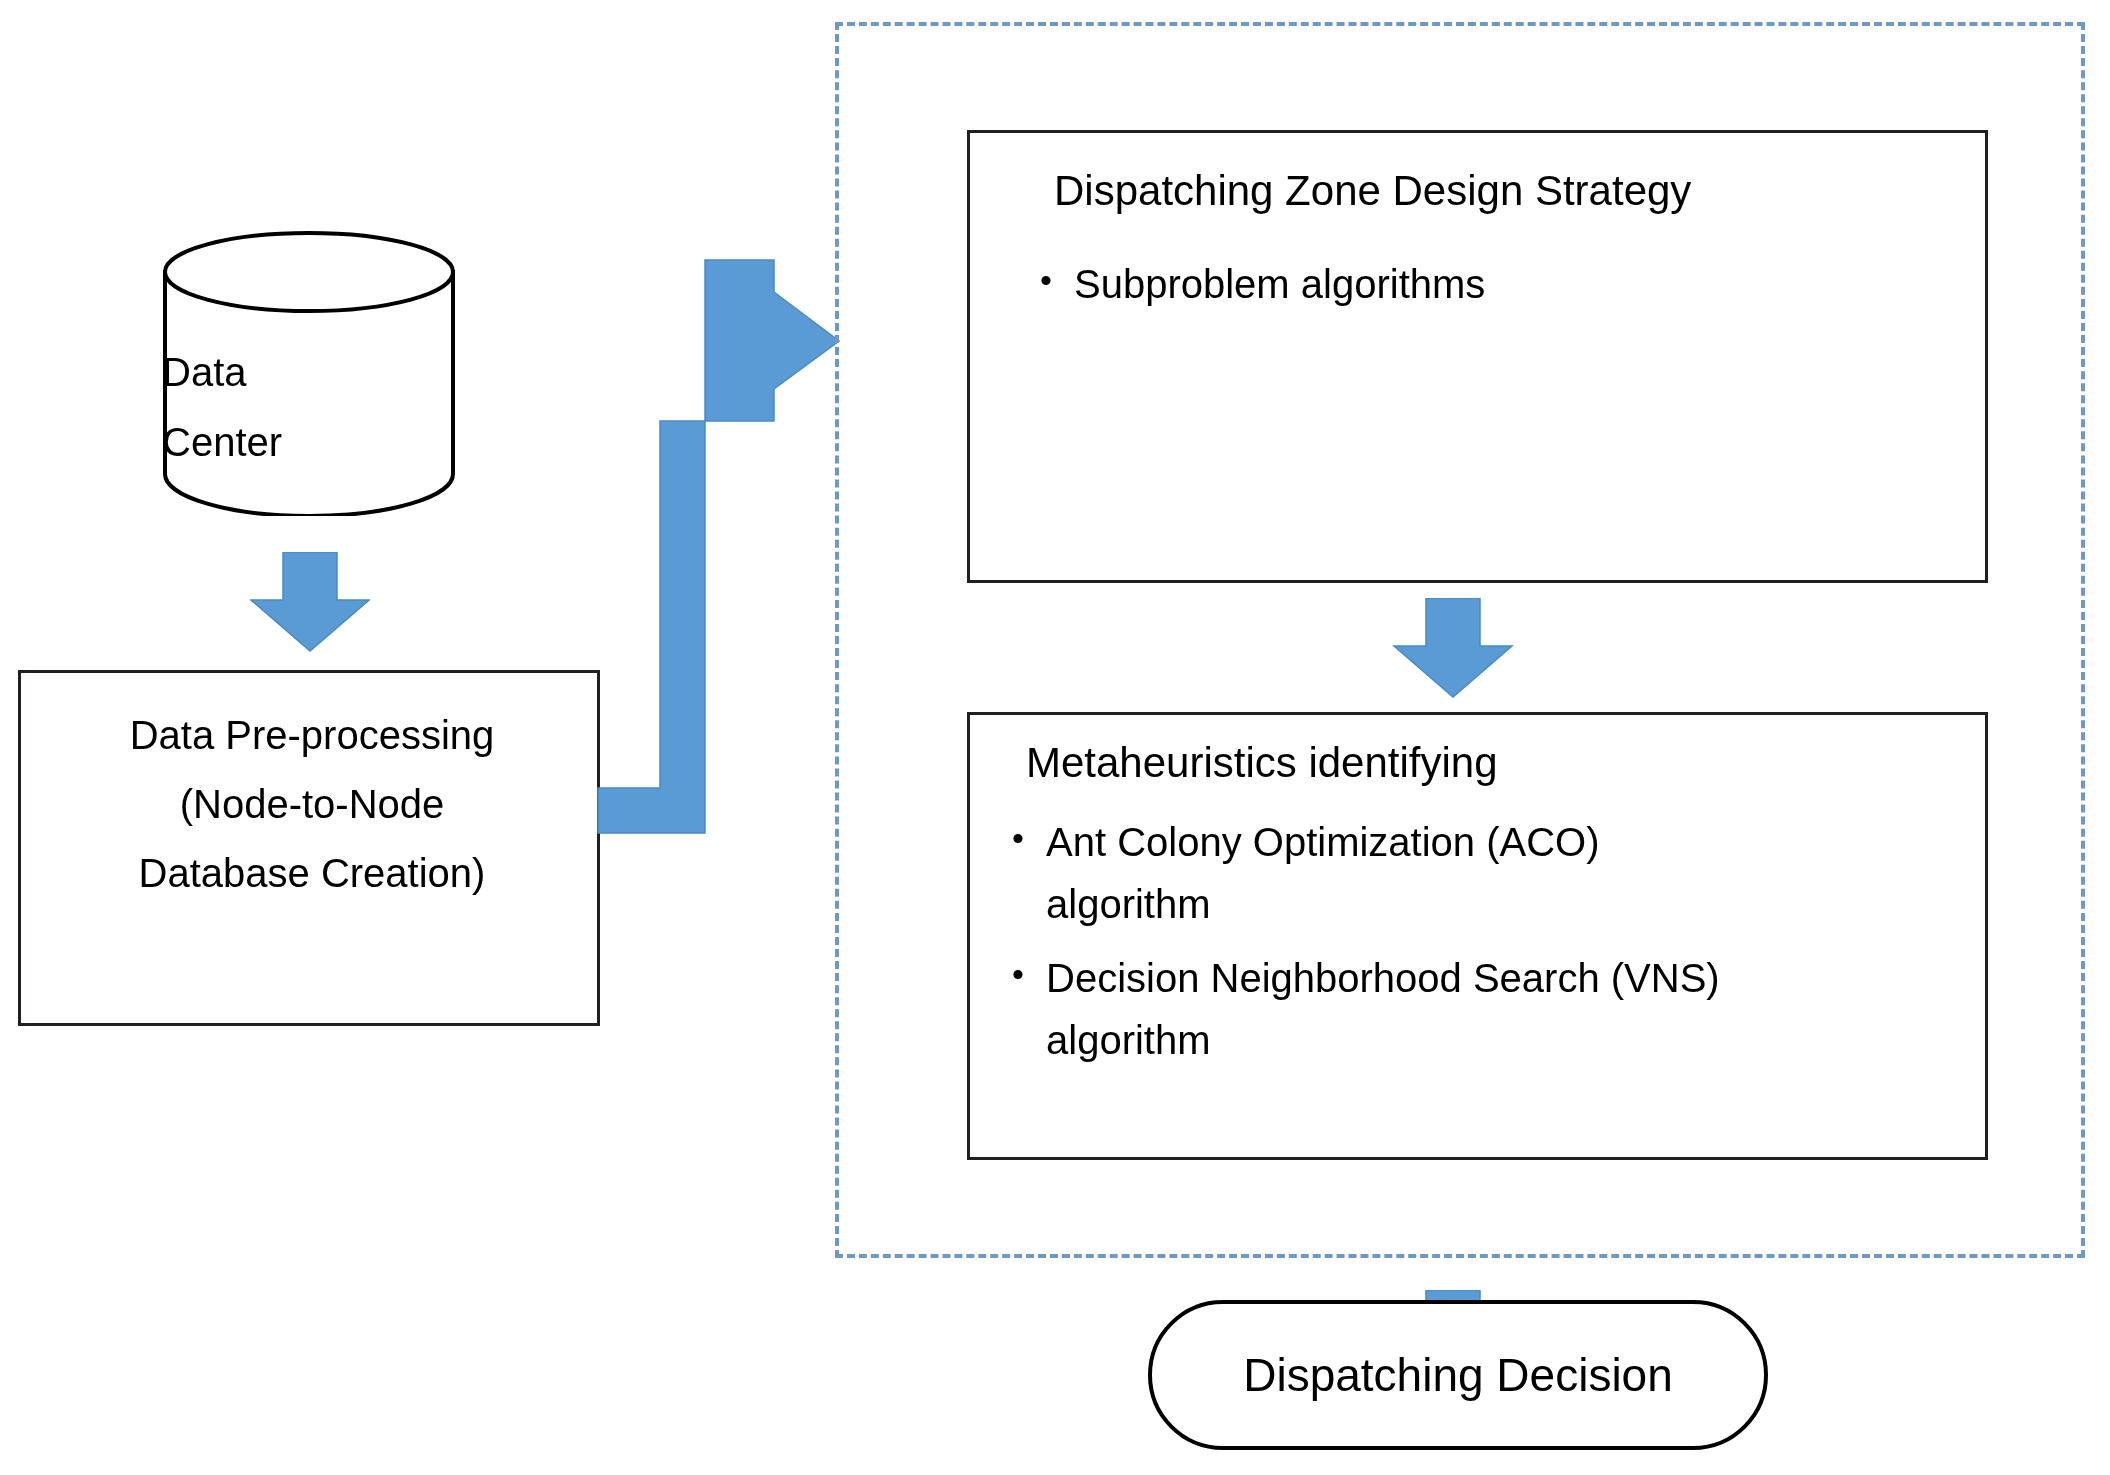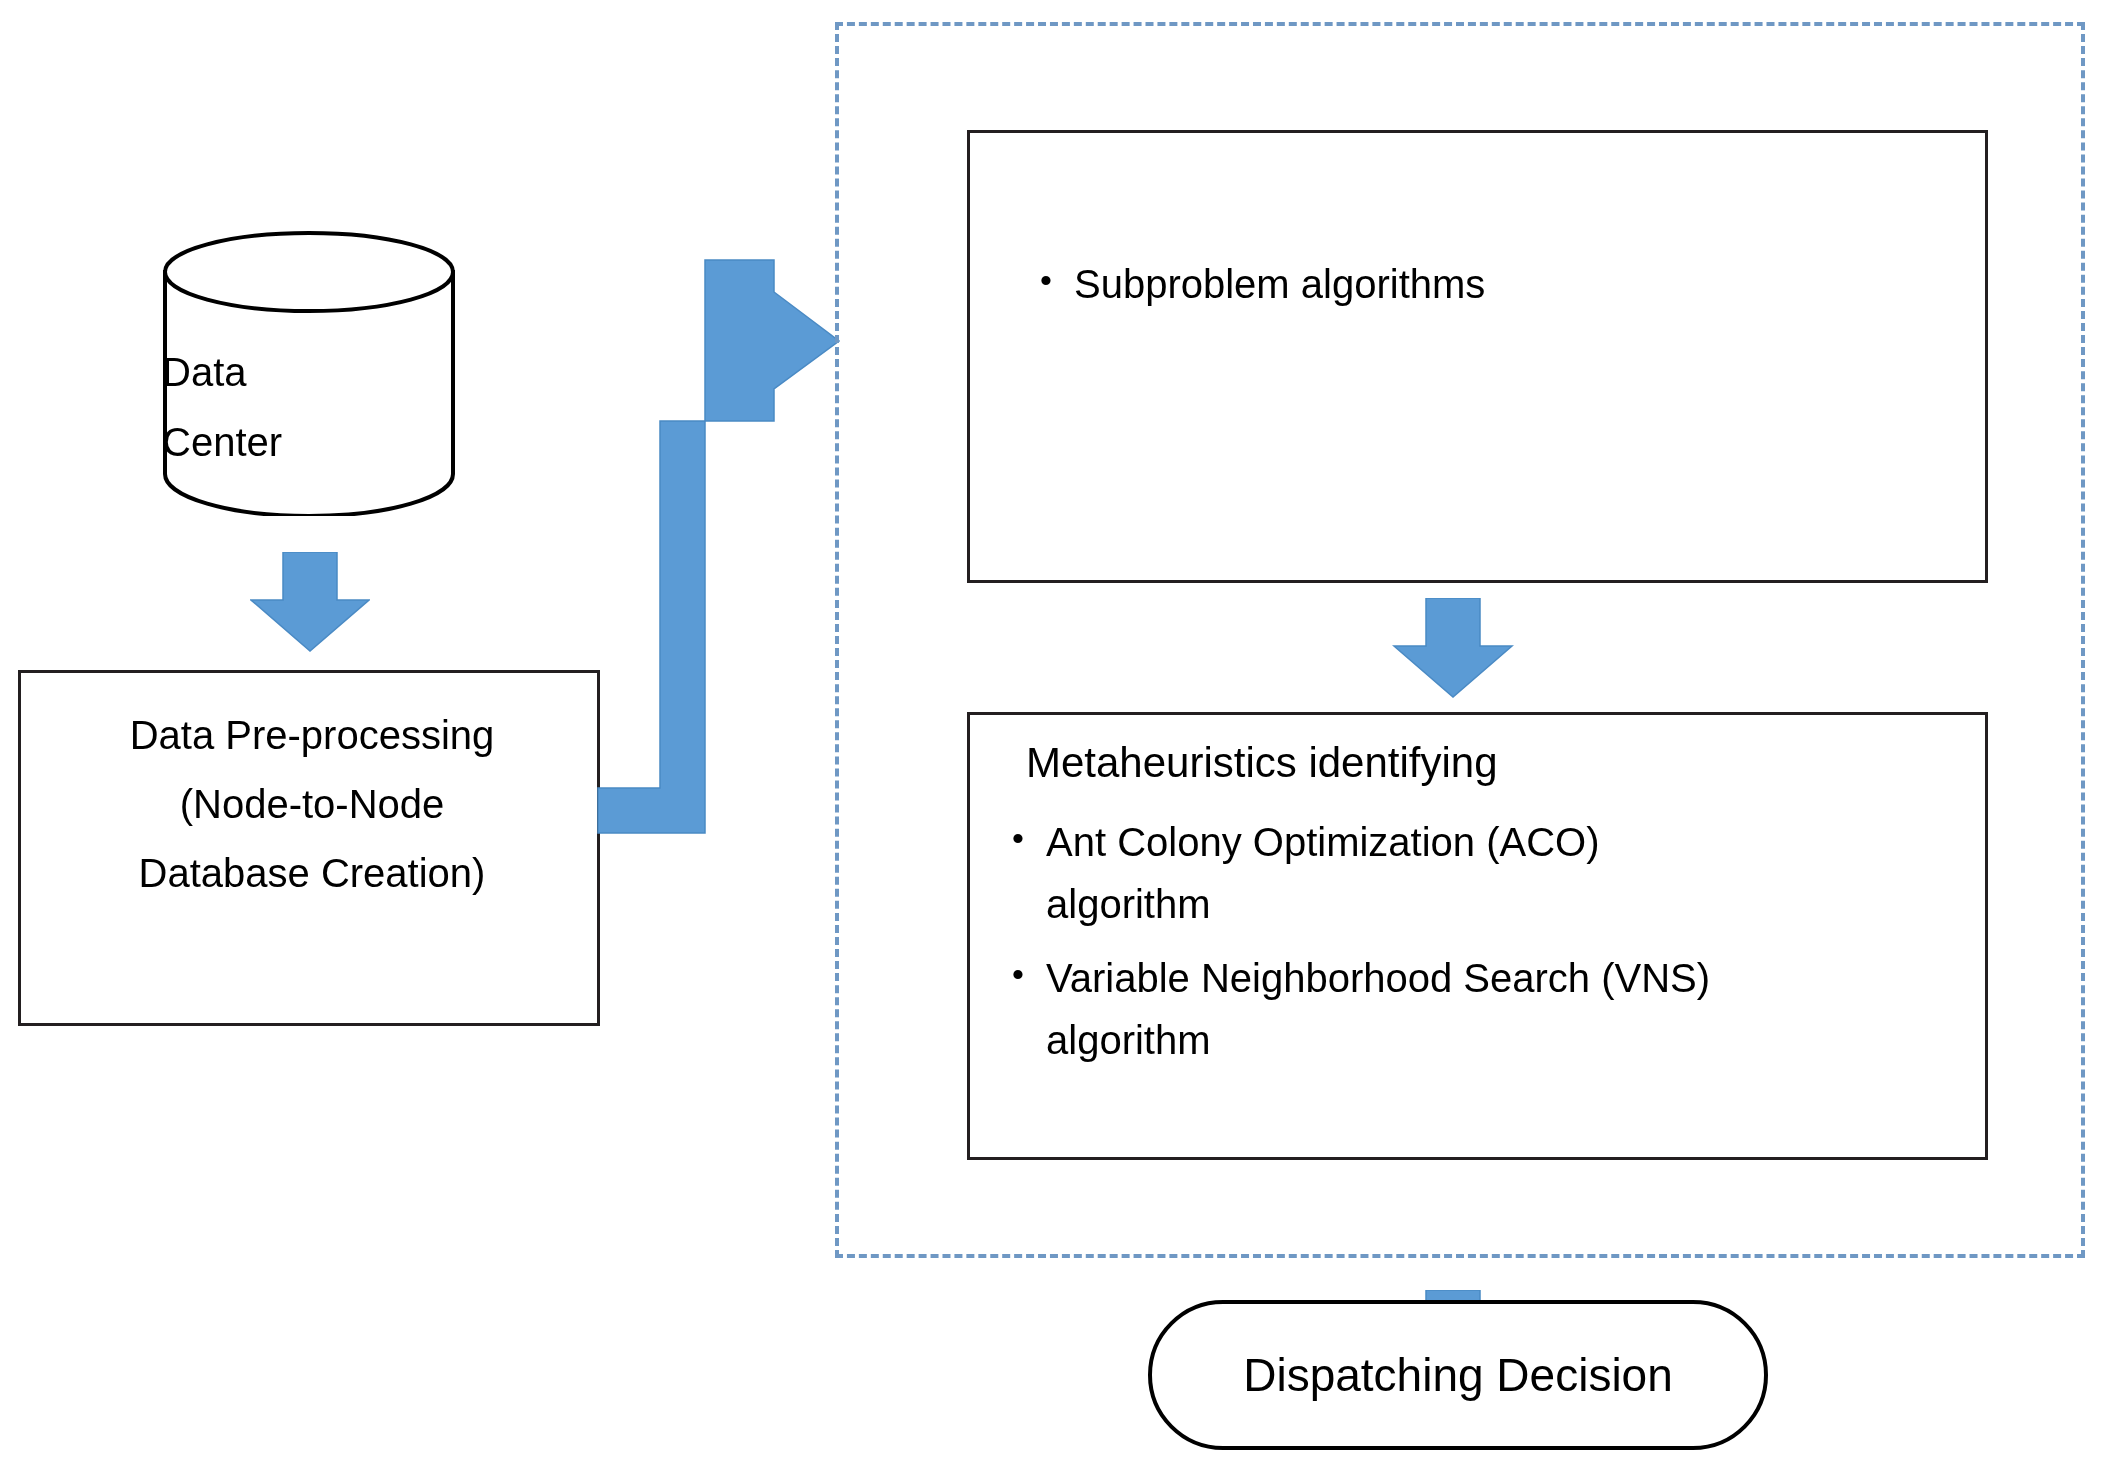--- a/index.html
+++ b/index.html
@@ -192,20 +192,21 @@
   <div class="arrow" id="arrow-elbow">
     <svg width="244" height="582" viewBox="0 0 244 582">
       <polygon points="2,532 2,577 109,577 109,4 178,4 178,36 243,85 178,133 178,165 64,165 64,532" fill="#5b9bd5" stroke="#4a8ac4" stroke-width="1.5"></polygon>
     </svg>
   </div>
 
   <div id="bilevel-panel"></div>
 
 
   <div class="solid-box" id="zone-box">
+    <div class="box-title" id="zone-title">Dispatching Zone Design Strategy</div>
     <div class="bullet-row" id="zone-bullet-0">
       <span class="bullet-dot">•</span>
       <span class="bullet-text">Subproblem algorithms</span>
     </div>
   </div>
 
   <div class="arrow" id="arrow-zone-down">
     <svg width="122" height="100" viewBox="0 0 122 100">
       <polygon points="34,0 88,0 88,48 120,48 61,99 2,48 34,48" fill="#5b9bd5" stroke="#4a8ac4" stroke-width="1.5"></polygon>
     </svg>
@@ -213,21 +214,21 @@
 
   <div class="solid-box" id="meta-box">
     <div class="box-title" id="meta-title">Metaheuristics identifying</div>
     <div class="bullet-row" id="meta-bullet-0">
       <span class="bullet-dot">•</span>
       <span class="bullet-text">Ant Colony Optimization (ACO)
 algorithm</span>
     </div>
     <div class="bullet-row" id="meta-bullet-1">
       <span class="bullet-dot">•</span>
-      <span class="bullet-text">Variable Neighborhood Search (VNS)
+      <span class="bullet-text">Decision Neighborhood Search (VNS)
 algorithm</span>
     </div>
   </div>
 
   <div class="arrow" id="arrow-meta-down">
     <svg width="122" height="104" viewBox="0 0 122 104">
       <polygon points="34,0 88,0 88,50 120,50 61,103 2,50 34,50" fill="#5b9bd5" stroke="#4a8ac4" stroke-width="1.5"></polygon>
     </svg>
   </div>
 

